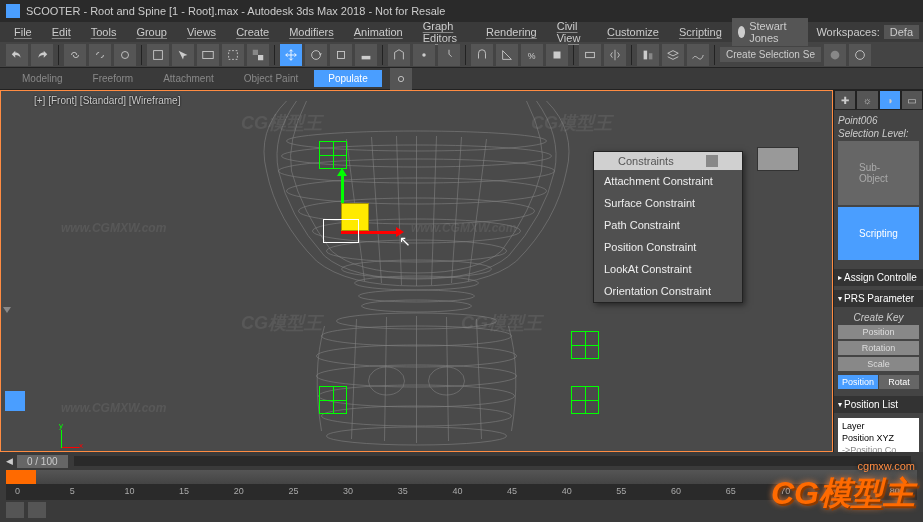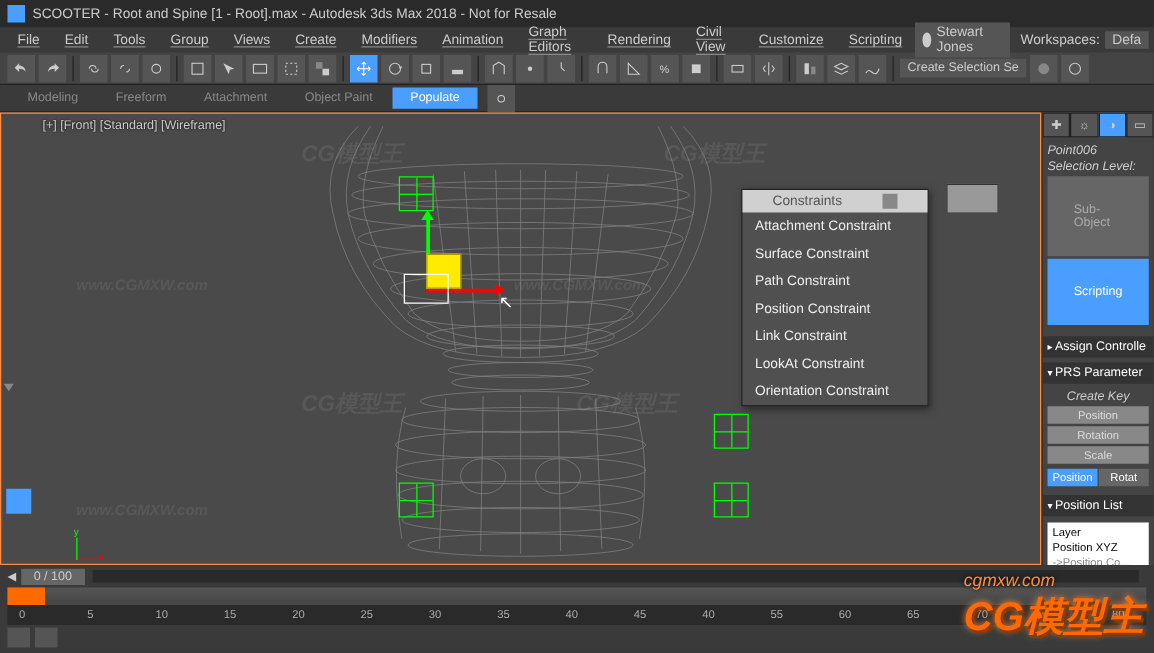--- a/index.html
+++ b/index.html
@@ -94,21 +94,21 @@
 .time-slider .slider-handle { background: #666; padding: 1px 10px; font-size: 10px; cursor: pointer; text-align: right; }
 .time-slider .track { flex: 1; height: 10px; background: #2a2a2a; margin: 0 6px; }
 .track-bar { height: 14px; background: linear-gradient(#555, #444); position: relative; margin: 0 6px; }
 .track-bar::before { content:''; position:absolute; left:0; top:0; bottom:0; width:30px; background:#ff6a00; }
 .ruler { height: 16px; background: #2a2a2a; display: flex; align-items: center; position: relative; margin: 0 6px; }
 .ruler .tick { position: absolute; font-size: 9px; color: #aaa; top: 2px; }
 .status-bar { height: 20px; display: flex; align-items: center; padding: 0 6px; gap: 4px; font-size: 10px; }
 .status-bar .sbtn { width: 18px; height: 16px; background: #555; }
 
 .logo-overlay { position: absolute; bottom: 6px; right: 8px; z-index: 20; pointer-events: none; }
-.logo-overlay .url { font-size: 14px; color: #ff8c42; text-align: left; text-shadow: 0 0 4px #000; font-style: italic; }
+.logo-overlay .url { font-size: 11px; color: #ff8c42; text-align: right; text-shadow: 0 0 4px #000; }
 .logo-overlay .big { font-size: 32px; font-weight: 900; font-style: italic; color: #ff6a00; text-shadow: 2px 2px 0 #8b3a00, 0 0 6px #ff8c42; }
 
 .sidebar-obj { width: 20px; height: 20px; background: #4a9eff; position: absolute; left: 4px; top: 300px; }
 </style>
 </head>
 <body>
 
 <div class="title-bar">
   <div class="icon"></div>
   <span>SCOOTER - Root and Spine [1 - Root].max - Autodesk 3ds Max 2018 - Not for Resale</span>
@@ -391,21 +391,20 @@
 
     <div class="popup">
       <div class="popup-header">
         <span>Constraints</span>
         <div class="popup-close"></div>
       </div>
       <div class="popup-item">Attachment Constraint</div>
       <div class="popup-item">Surface Constraint</div>
       <div class="popup-item">Path Constraint</div>
       <div class="popup-item">Position Constraint</div>
-      <div class="popup-item">Link Constraint</div>
       <div class="popup-item">LookAt Constraint</div>
       <div class="popup-item">Orientation Constraint</div>
     </div>
     <div class="popup-swatch"></div>
   </div>
 
   <div class="cmd-panel">
     <div class="cmd-tabs">
       <div class="cmd-tab">✚</div>
       <div class="cmd-tab">☼</div>

